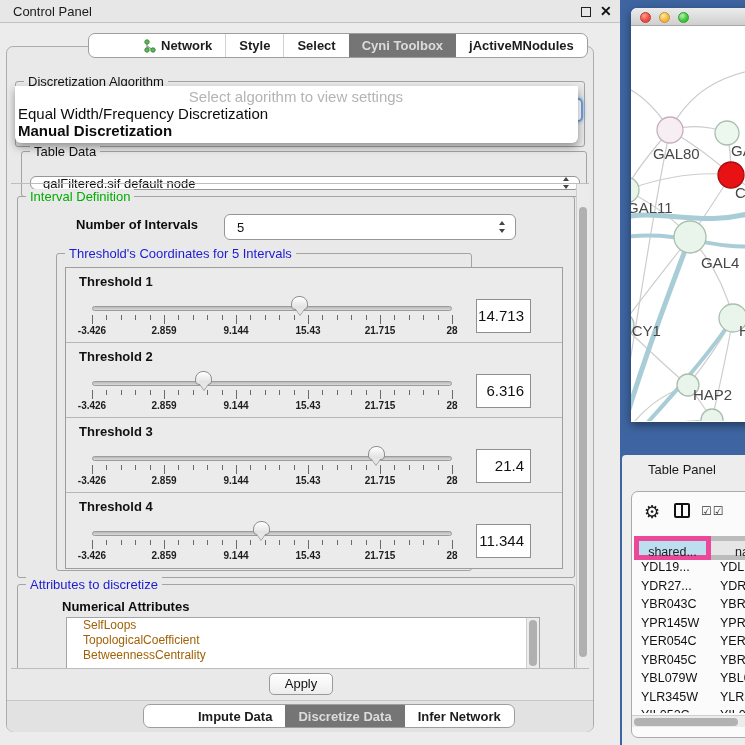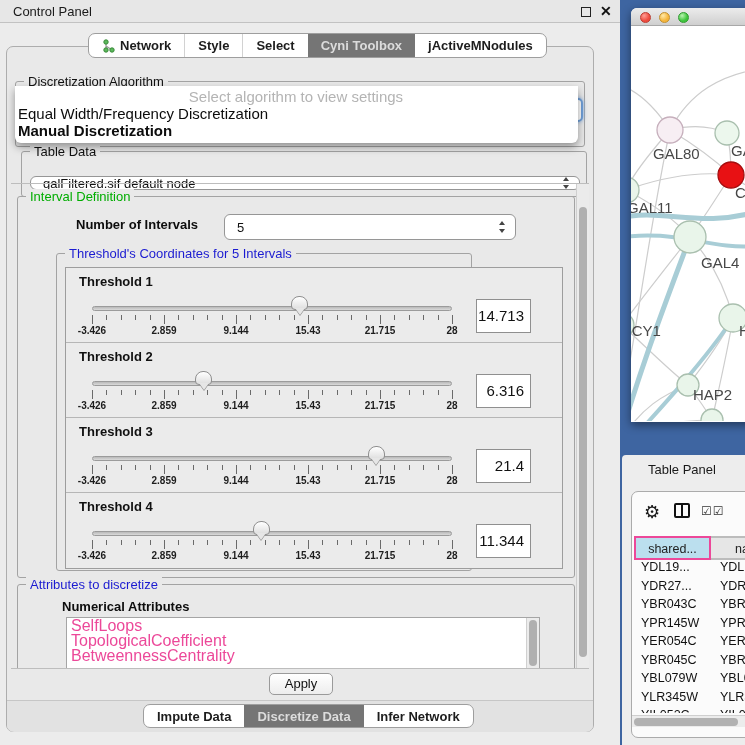--- a/index.html
+++ b/index.html
@@ -15,21 +15,21 @@
   .close-btn { position:absolute; left:600px; top:3px; font-size:14px; font-weight:bold; color:#111; }
 
   #main-panel { left:6px; top:46px; width:588px; height:686px; background:#e9e9e9;
                 border:1px solid #adadad; border-radius:7px; }
 
   
   .tabstrip { position:absolute; display:inline-flex; background:#fff; border:1px solid #9e9e9e;
               border-radius:7px; overflow:hidden; height:25px; z-index:30; }
   .tabstrip .tab { display:flex; align-items:center; gap:5px; padding:0 13px; font-size:13px;
                    font-weight:700; color:#1c1c1c; line-height:23px; border-left:1px solid #d2d2d2; cursor:default; }
-  .tabstrip .tab:first-child { border-left:none; }
+  .tabstrip .tab:first-child { border-left:none;margin-left:41px; }
   .tabstrip .tab.sel { background:#757575; color:#dcdcdc; border-left:none; }
   .tabstrip .tab.sel + .tab { border-left:none; }
 
   
   .group { position:absolute; border:1px solid #a3a3a3; border-radius:3px; }
   .group > .gtitle { position:absolute; top:-8px; left:8px; background:#e9e9e9; padding:0 4px;
                      font-size:13px; color:#111; white-space:nowrap; }
   .gtitle.green { color:#00ad00; }
   .gtitle.blue  { color:#1b1bd1; }
 
@@ -77,21 +77,21 @@
   .tick.major { height:9px; }
   .ticklabels { position:absolute; left:26px; top:57px; width:360px; height:12px; }
   .ticklabel { position:absolute; transform:translateX(-50%); font-size:10px; font-weight:700; color:#1d1d1d; white-space:nowrap; }
   .valbox { position:absolute; left:410px; top:31px; width:55px; height:34px; background:#fff;
             border:1px solid #8f8f8f; font-size:15px; color:#111; text-align:right;
             line-height:32px; padding-right:6px; }
 
   
   #attr-list { position:absolute; left:48px; top:32px; width:474px; height:52px; background:#fff;
                border:1px solid #a5a5a5; overflow:hidden; }
-  #attr-list .item { font-size:16px; line-height:15px; padding-left:4px; color:#ec4899; white-space:nowrap; }
+  #attr-list .item { font-size:12px; line-height:15px; padding-left:16px; color:#a16207; white-space:nowrap; }
   #attr-scroll { position:absolute; right:0; top:0; width:13px; height:100%; background:#ececec; border-left:1px solid #d0d0d0; }
   #attr-scroll .v-thumb { top:2px; height:46px; }
 
   .bold-label { position:absolute; font-size:13px; font-weight:700; color:#0d0d0d; white-space:nowrap; }
 
   #apply-btn { left:262px; top:626px; width:64px; height:22px; background:linear-gradient(#ffffff,#ededed);
                border:1px solid #9a9a9a; border-radius:5px; font-size:13px; color:#111;
                text-align:center; line-height:20px; z-index:5; }
   #bottom-strip { left:0px; top:653px; width:586px; height:32px; background:#e2e2e2;
                   border-top:1px solid #c6c6c6; border-radius:0 0 7px 7px; }
@@ -115,21 +115,21 @@
   #table-panel .tp-title { position:absolute; left:26px; top:7px; font-size:13px; color:#1a1a1a; }
   #tp-inner { position:absolute; left:9px; top:36px; width:122px; height:247px; background:#fbfbfb;
               border:1px solid #ababab; border-radius:7px; overflow:hidden; }
   #tp-toolbar { position:absolute; left:0; top:0; width:100%; height:40px; }
   .gear-ic { position:absolute; left:12px; top:9px; font-size:18px; color:#1a1a1a; }
   .split-ic { position:absolute; left:42px; top:11px; width:16px; height:15px; border:2px solid #111; border-radius:2px; }
   .split-ic:after { content:""; position:absolute; left:5px; top:0; width:2px; height:11px; background:#111; }
   .checks-ic { position:absolute; left:69px; top:12px; font-size:12px; color:#333; letter-spacing:1px; white-space:nowrap; }
   #tp-table { position:absolute; left:2px; top:44px; width:140px; }
   #tp-header { display:flex; height:24px; }
-  #tp-header .hc { font-size:12.5px; color:#222; border:2px solid #ec4899; line-height:22px; }
+  #tp-header .hc { font-size:12.5px; color:#222; border:5px solid #ec4899; line-height:22px; }
   #tp-header .hc.c1 { width:77px; background:#bbdfee; text-align:center; }
   #tp-header .hc.c2 { width:63px; background:#e6e6e6; border-left:none; border-color:#bcbcbc; padding-left:24px; }
   #tp-rows { overflow:hidden; height:153px; }
   .tp-row { display:flex; height:18.5px; font-size:12.5px; color:#111; }
   .tp-row .c1 { width:77px; padding-left:7px; white-space:nowrap; }
   .tp-row .c2 { width:63px; padding-left:9px; white-space:nowrap; }
   #tp-hscroll { position:absolute; left:0px; top:223px; width:136px; height:12px; background:#ececec; border-top:1px solid #cfcfcf; }
   #tp-hscroll .h-thumb { position:absolute; left:2px; top:2px; width:104px; height:8px; border-radius:4px; background:#b2b2b2; }
 </style>
 </head>

